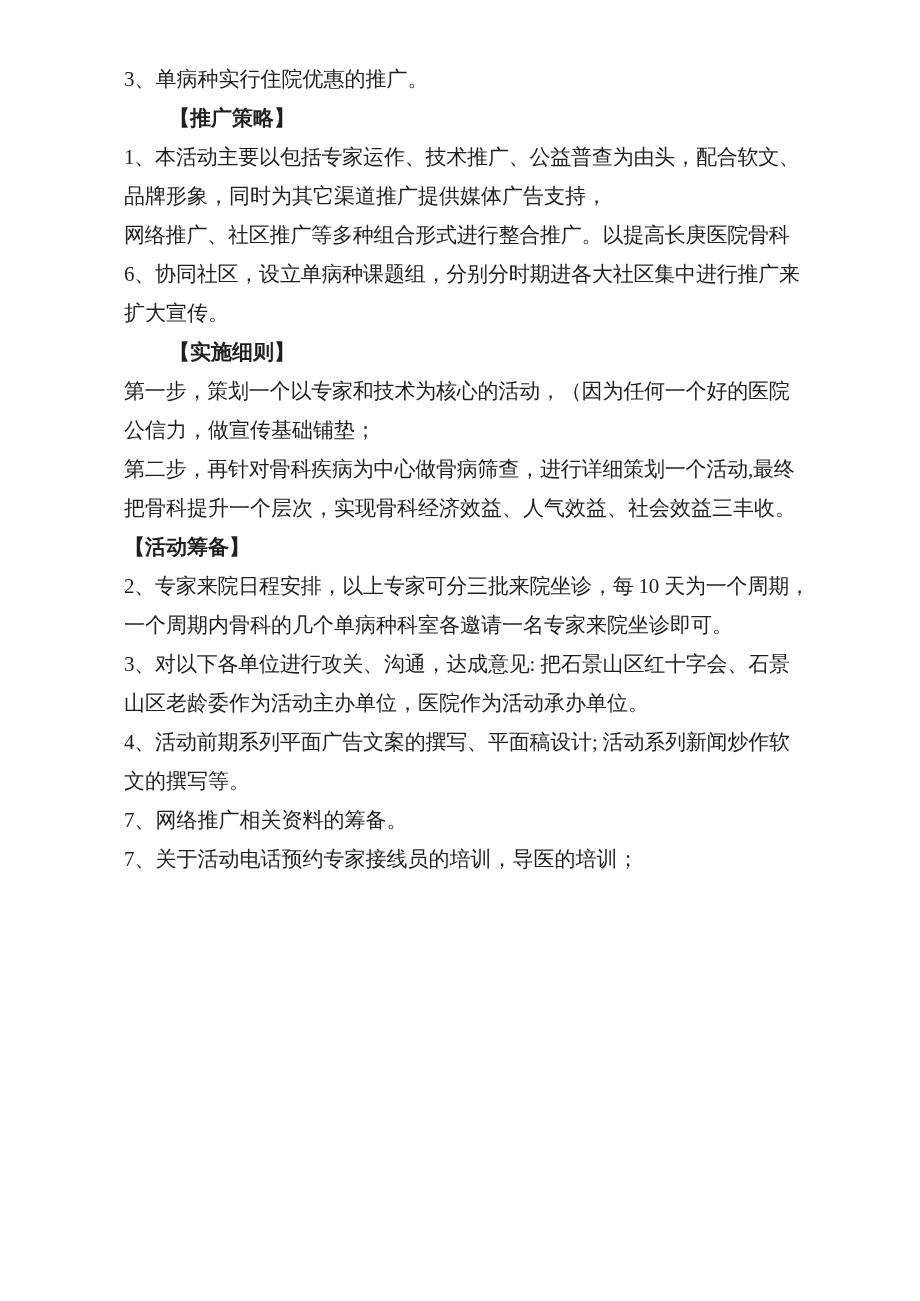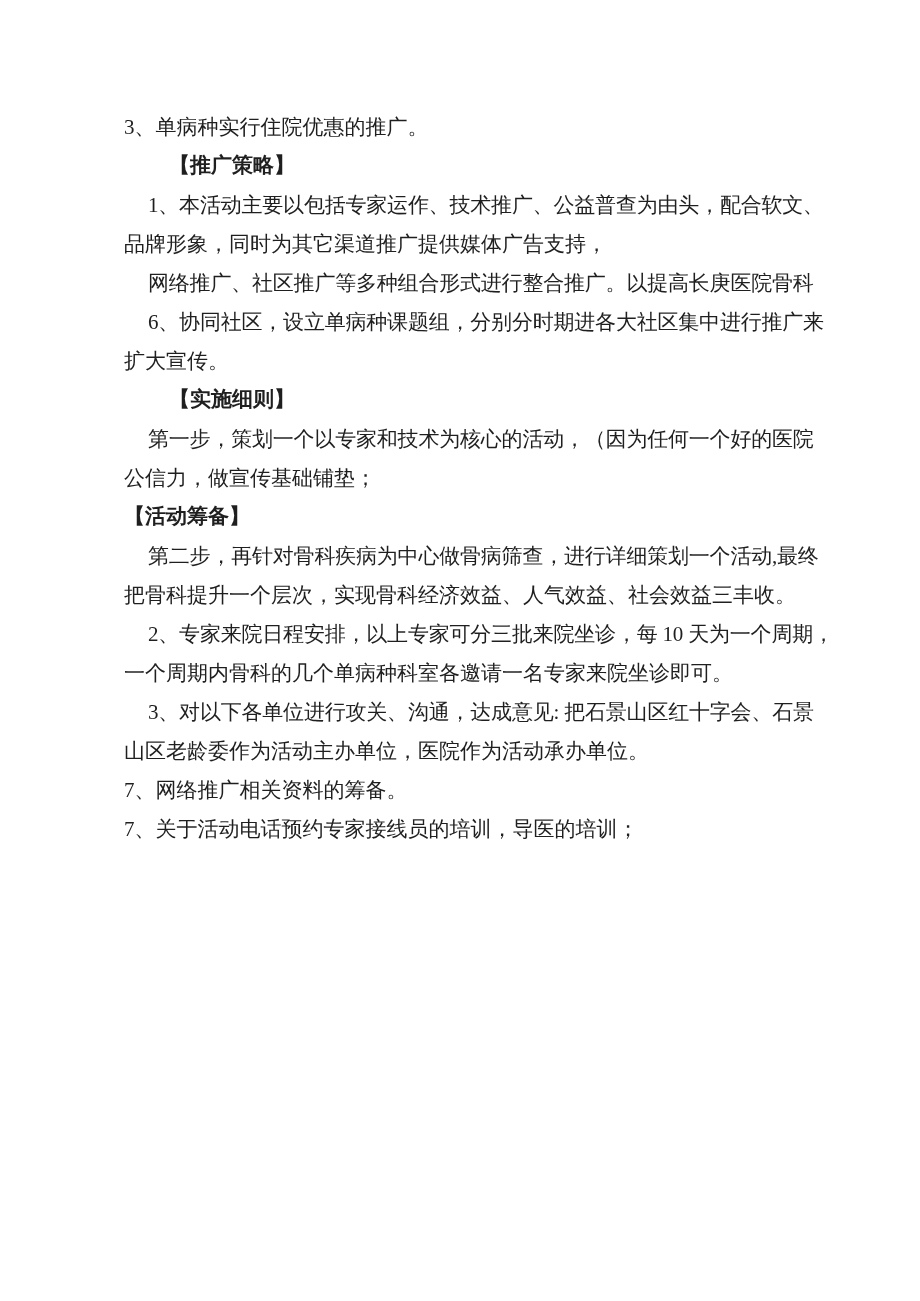--- a/index.html
+++ b/index.html
@@ -10,42 +10,40 @@
   body {
     width: 920px;
     height: 1301px;
     overflow: hidden;
     font-family: "Liberation Serif", "DejaVu Serif", serif;
   }
   .page {
     box-sizing: border-box;
     width: 920px;
     height: 1301px;
-    padding: 108px 100px 0 124px;
+    padding: 60px 100px 0 124px;
     background: #ffffff;
     color: #1f1f1f;
   }
   .para {
     margin: 0;
     padding: 0;
   }
   .line {
     font-size: 21px;
     line-height: 39px;
     white-space: nowrap;
     color: #1f1f1f;
   }
   
   .line.fill {
     letter-spacing: -0.2px;
-    margin-left: 24px;
   }
   .para.heading .line {
     font-weight: bold;
-    font-family: Liberation Mono, monospace;
   }
   .para.indented .line {
     text-indent: 45px;
   }
 </style>
 </head>
 <body>
 
 <div class="page">
     <div class="para body">
@@ -63,34 +61,38 @@
       <div class="line fill">6、协同社区，设立单病种课题组，分别分时期进各大社区集中进行推广来</div>
       <div class="line">扩大宣传。</div>
     </div>
     <div class="para heading indented">
       <div class="line">【实施细则】</div>
     </div>
     <div class="para body">
       <div class="line fill">第一步，策划一个以专家和技术为核心的活动，（因为任何一个好的医院</div>
       <div class="line">公信力，做宣传基础铺垫；</div>
     </div>
-    <div class="para heading">
-      <div class="line">【活动筹备】</div>
-    </div>
     <div class="para body">
       <div class="line fill">第二步，再针对骨科疾病为中心做骨病筛查，进行详细策划一个活动,最终</div>
       <div class="line">把骨科提升一个层次，实现骨科经济效益、人气效益、社会效益三丰收。</div>
+    </div>
+    <div class="para heading">
+      <div class="line">【活动筹备】</div>
     </div>
     <div class="para body">
       <div class="line fill">2、专家来院日程安排，以上专家可分三批来院坐诊，每 10 天为一个周期，</div>
       <div class="line">一个周期内骨科的几个单病种科室各邀请一名专家来院坐诊即可。</div>
     </div>
     <div class="para body">
       <div class="line fill">3、对以下各单位进行攻关、沟通，达成意见: 把石景山区红十字会、石景</div>
       <div class="line">山区老龄委作为活动主办单位，医院作为活动承办单位。</div>
     </div>
     <div class="para body">
+      <div class="line fill">4、活动前期系列平面广告文案的撰写、平面稿设计; 活动系列新闻炒作软</div>
+      <div class="line">文的撰写等。</div>
+    </div>
+    <div class="para body">
       <div class="line">7、网络推广相关资料的筹备。</div>
     </div>
     <div class="para body">
       <div class="line">7、关于活动电话预约专家接线员的培训，导医的培训；</div>
     </div>
   </div>
 
 </body></html>

